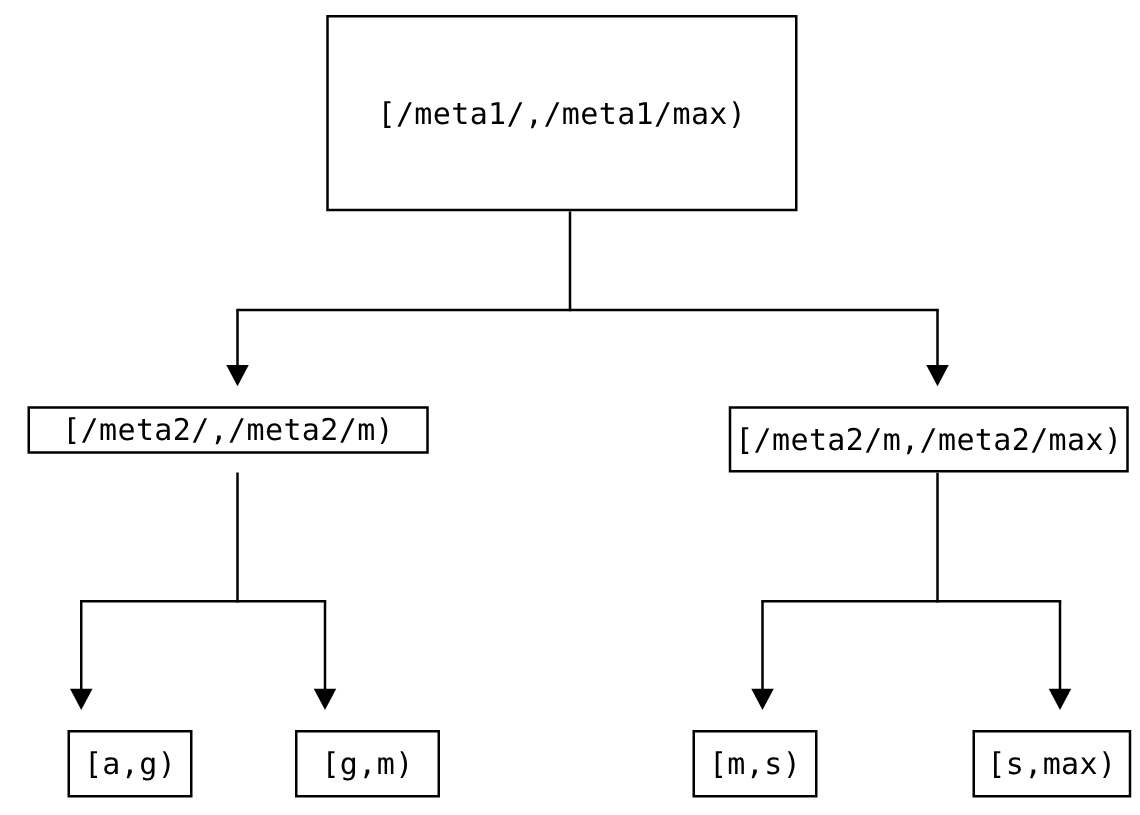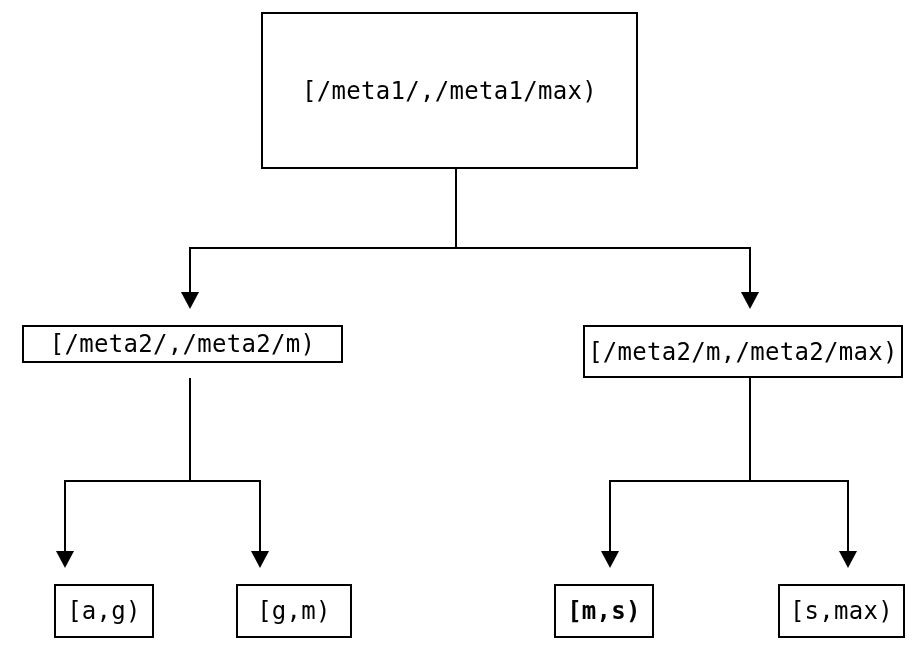--- a/index.html
+++ b/index.html
@@ -51,21 +51,21 @@
     color: var(--text);
     white-space: nowrap;
     text-align: center;
   }
   
   .node-root    { left: 261px; top: 12px;  width: 377px; height: 157px; }
   .node-m2l     { left: 22px;  top: 325px; width: 321px; height: 38px; }
   .node-m2r     { left: 583px; top: 325px; width: 320px; height: 53px; }
   .node-ag      { left: 8px;   top: 584px; width: 100px; height: 54px; margin-left: 46px; }
   .node-gm      { left: 204px; top: 584px; width: 116px; height: 54px; margin-left: 32px; }
-  .node-ms      { left: 554px; top: 584px; width: 100px; height: 54px; font-weight: bold; }
+  .node-ms      { left: 554px; top: 584px; width: 100px; height: 54px; }
   .node-smax    { left: 778px; top: 584px; width: 127px; height: 54px; }
 </style>
 </head>
 <body>
 
 <div class="canvas">
 
   <svg class="connectors" viewBox="0 0 912 652" xmlns="http://www.w3.org/2000/svg">
 
     <line class="connector" x1="456" y1="169" x2="456" y2="249"></line>

